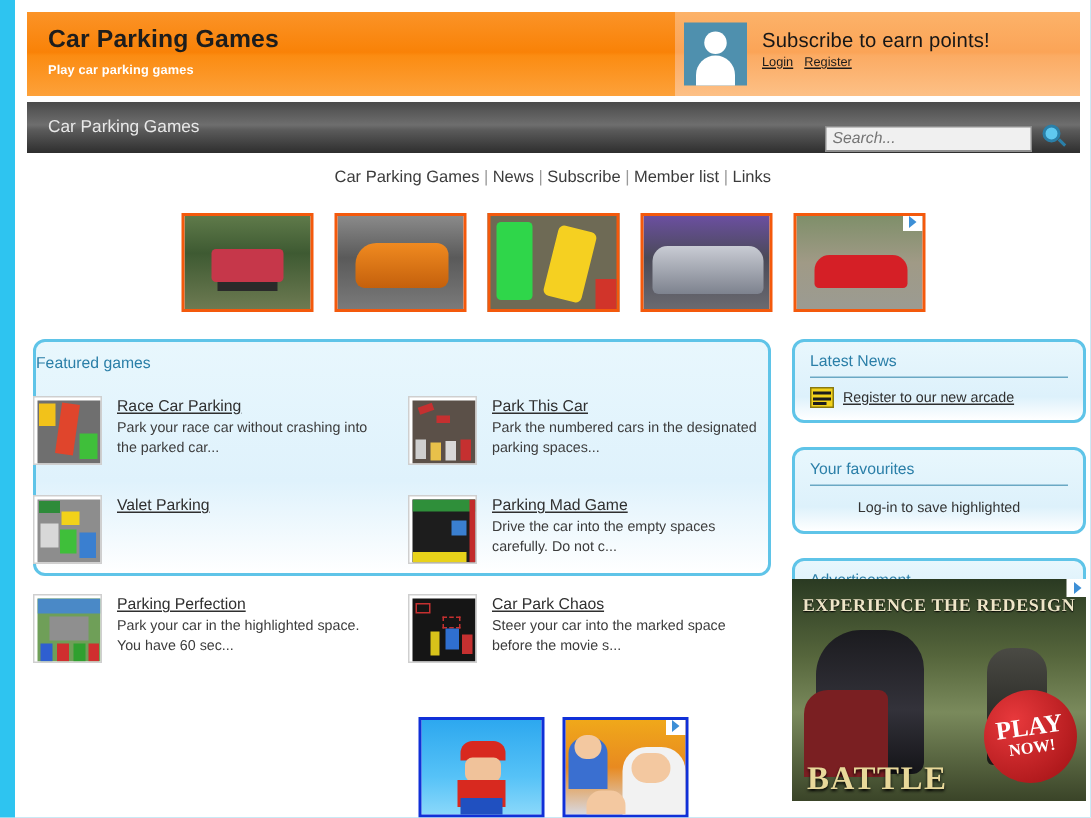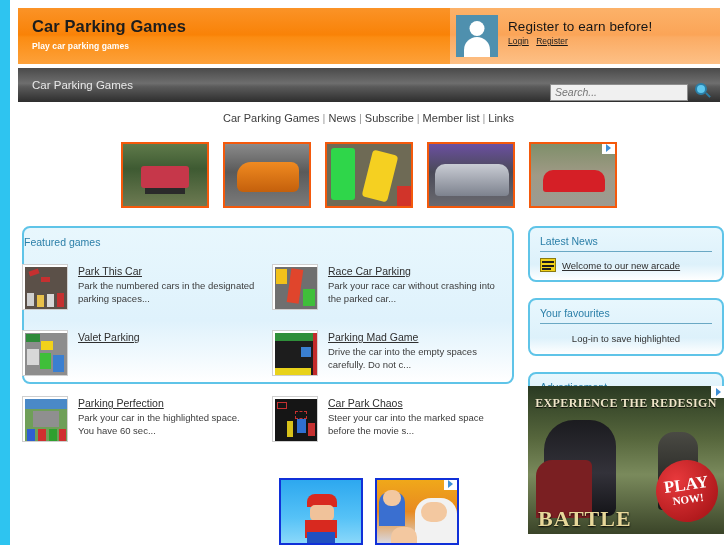--- a/index.html
+++ b/index.html
@@ -386,21 +386,21 @@
       <div class="header-left">
         <div class="site-title">Car Parking Games</div>
         <div class="site-tagline">Play car parking games</div>
       </div>
       <div class="header-right">
         <div class="avatar">
           <div class="head"></div>
           <div class="body"></div>
         </div>
         <div class="reg-block">
-          <div class="reg-title">Register to earn before!</div>
+          <div class="reg-title">Subscribe to earn points!</div>
           <div class="reg-links">
             <a href="#">Login</a>
             <a href="#">Register</a>
           </div>
         </div>
       </div>
     </div>
 
     <div class="greybar">
       <div class="greybar-title">Car Parking Games</div>
@@ -434,54 +434,54 @@
     </div>
 
     <div class="main">
 
       <div class="featured">
         <div class="panel-head">Featured games</div>
       </div>
 
       <div class="games">
         <div class="game-grid">
+
+          <div class="game">
+            <div class="game-thumb">
+              <div class="art g1">
+                <div class="a"></div>
+                  <div class="b"></div>
+                  <div class="c"></div>
+              </div>
+            </div>
+            <div class="game-info">
+              <a class="game-title" href="#">Race Car Parking</a>
+              <div class="game-desc">Park your race car without crashing into the parked car...</div>
+            </div>
+          </div>
 
           <div class="game">
             <div class="game-thumb">
               <div class="art g4">
                 <div class="a"></div>
                   <div class="b"></div>
                   <div class="c"></div>
                   <div class="d"></div>
                   <div class="e"></div>
                   <div class="f"></div>
               </div>
             </div>
             <div class="game-info">
               <a class="game-title" href="#">Park This Car</a>
               <div class="game-desc">Park the numbered cars in the designated parking spaces...</div>
             </div>
           </div>
 
           <div class="game">
             <div class="game-thumb">
-              <div class="art g1">
-                <div class="a"></div>
-                  <div class="b"></div>
-                  <div class="c"></div>
-              </div>
-            </div>
-            <div class="game-info">
-              <a class="game-title" href="#">Race Car Parking</a>
-              <div class="game-desc">Park your race car without crashing into the parked car...</div>
-            </div>
-          </div>
-
-          <div class="game">
-            <div class="game-thumb">
               <div class="art g2">
                 <div class="a"></div>
                   <div class="b"></div>
                   <div class="c"></div>
                   <div class="d"></div>
                   <div class="e"></div>
               </div>
             </div>
             <div class="game-info">
               <a class="game-title" href="#">Valet Parking</a>
@@ -543,21 +543,21 @@
 
         <div class="sidebox">
           <div class="panel-head">Latest News</div>
           <div class="side-rule"></div>
           <div class="news-item">
             <div class="news-icon">
               <div class="l1"></div>
                 <div class="l2"></div>
                 <div class="l3"></div>
             </div>
-            <a class="news-link" href="#">Welcome to our new arcade</a>
+            <a class="news-link" href="#">Register to our new arcade</a>
           </div>
         </div>
 
         <div class="sidebox">
           <div class="panel-head">Your favourites</div>
           <div class="side-rule"></div>
           <div class="fav-text">Log-in to save highlighted</div>
         </div>
 
         <div class="sidebox adbox">

